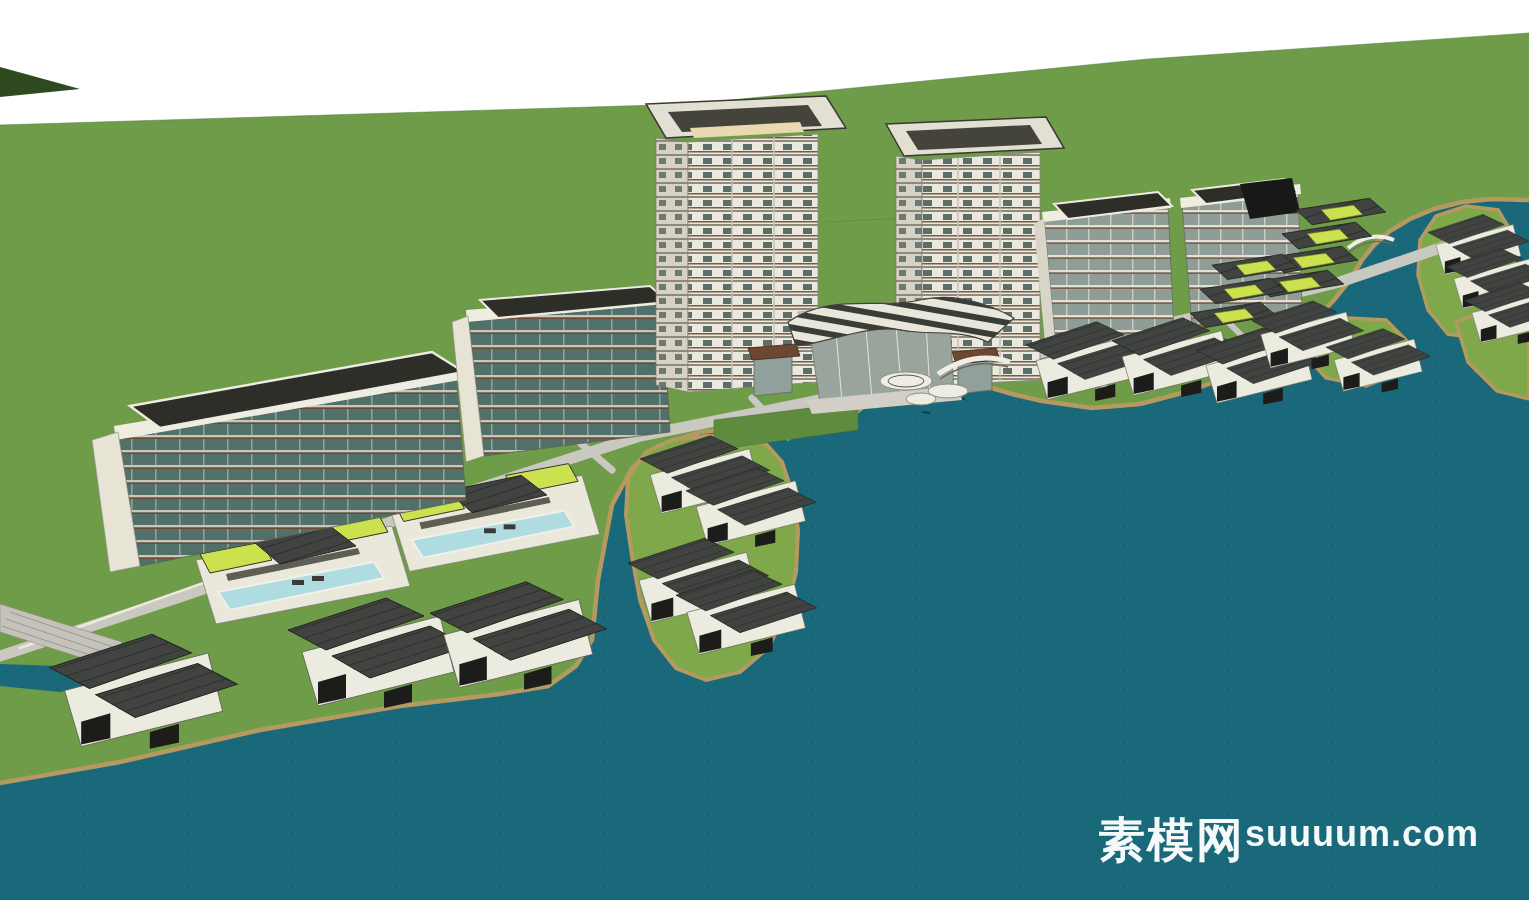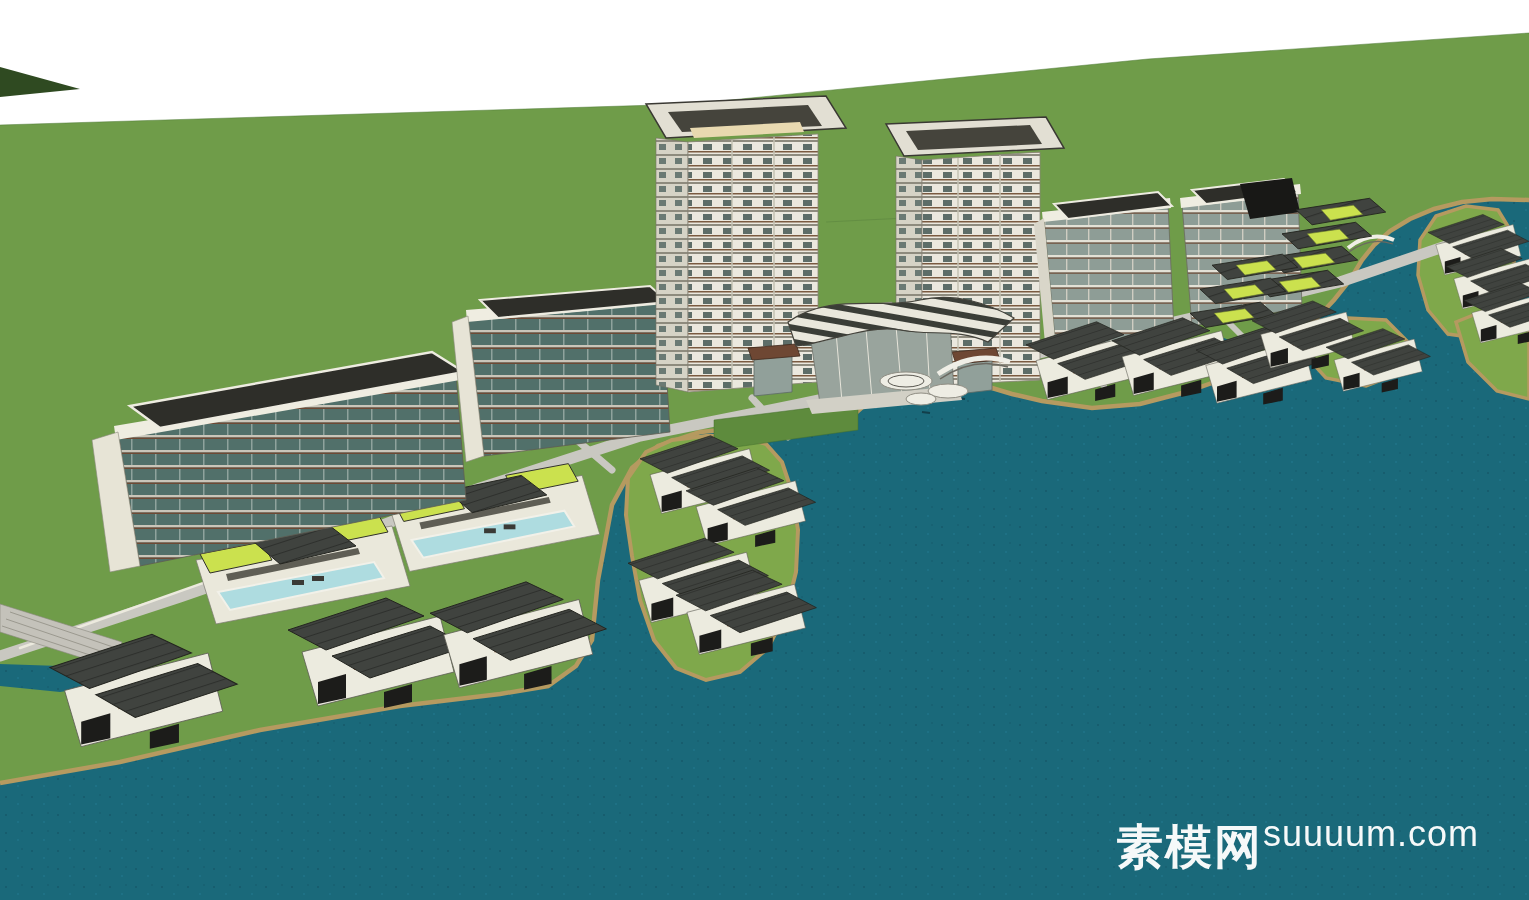--- a/index.html
+++ b/index.html
@@ -7,24 +7,24 @@
          font-family:"Liberation Sans","DejaVu Sans",sans-serif;}
   svg{display:block;}
   
   .f-field{fill:var(--c-field_green,#6f9c49);}
   .f-lawn{fill:var(--c-lawn_green,#7fa84b);}
   .f-darkgreen{fill:var(--c-dark_green,#2f4a21);}
   .f-wall-green{fill:var(--c-wall_green,#5e8b3d);}
   .s-shore{stroke:var(--c-shore_tan,#b59a60);}
   .s-road{stroke:var(--c-road_grey,#c9c8c1);}
   .f-brown{fill:var(--c-wood_brown,#6e4733);}
-  .watermark{position:absolute;right:50px;top:816px;display:flex;align-items:flex-end;
+  .watermark{position:absolute;right:50px;top:816px;display:flex;
              color:var(--c-watermark_white,#ffffff);white-space:nowrap;opacity:.96;}
   .watermark .cjk{font-size:47px;font-weight:700;letter-spacing:2px;line-height:1;}
-  .watermark .latin{font-size:36px;font-weight:400;letter-spacing:1px;line-height:1;margin-bottom:18px;}
+  .watermark .latin{font-size:36px;font-weight:700;letter-spacing:1px;line-height:1;margin-bottom:18px;}
 </style>
 </head>
 <body>
 
 <div class="stage">
 <svg width="1529" height="900" viewBox="0 0 1529 900">
   <defs>
     <pattern id="floors" width="20" height="14" patternUnits="userSpaceOnUse">
       <rect width="20" height="14" fill="#ebe8de"></rect>
       <rect width="20" height="2" fill="#8e8b7e"></rect>

